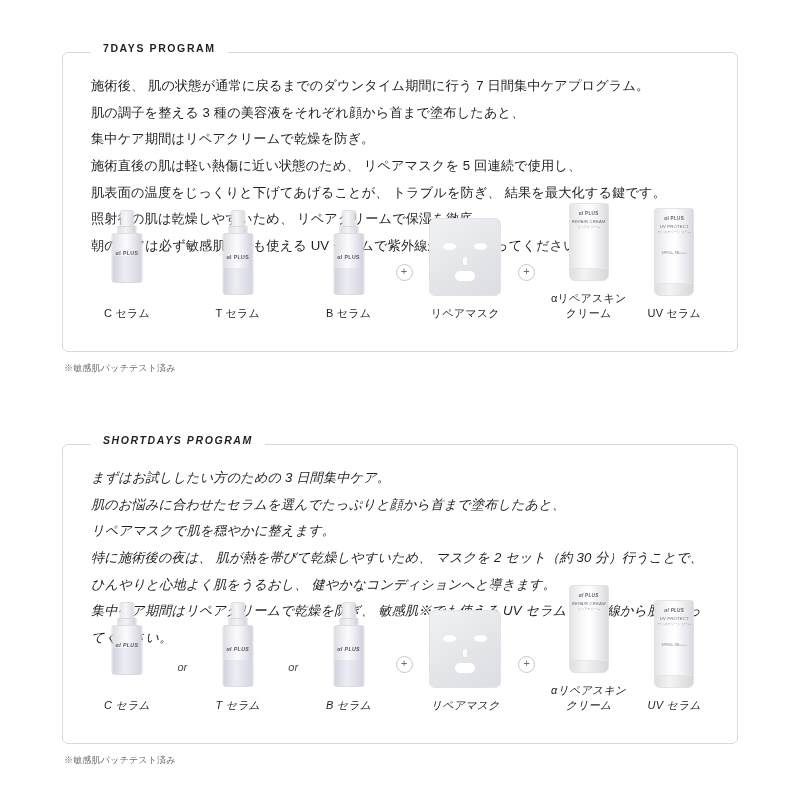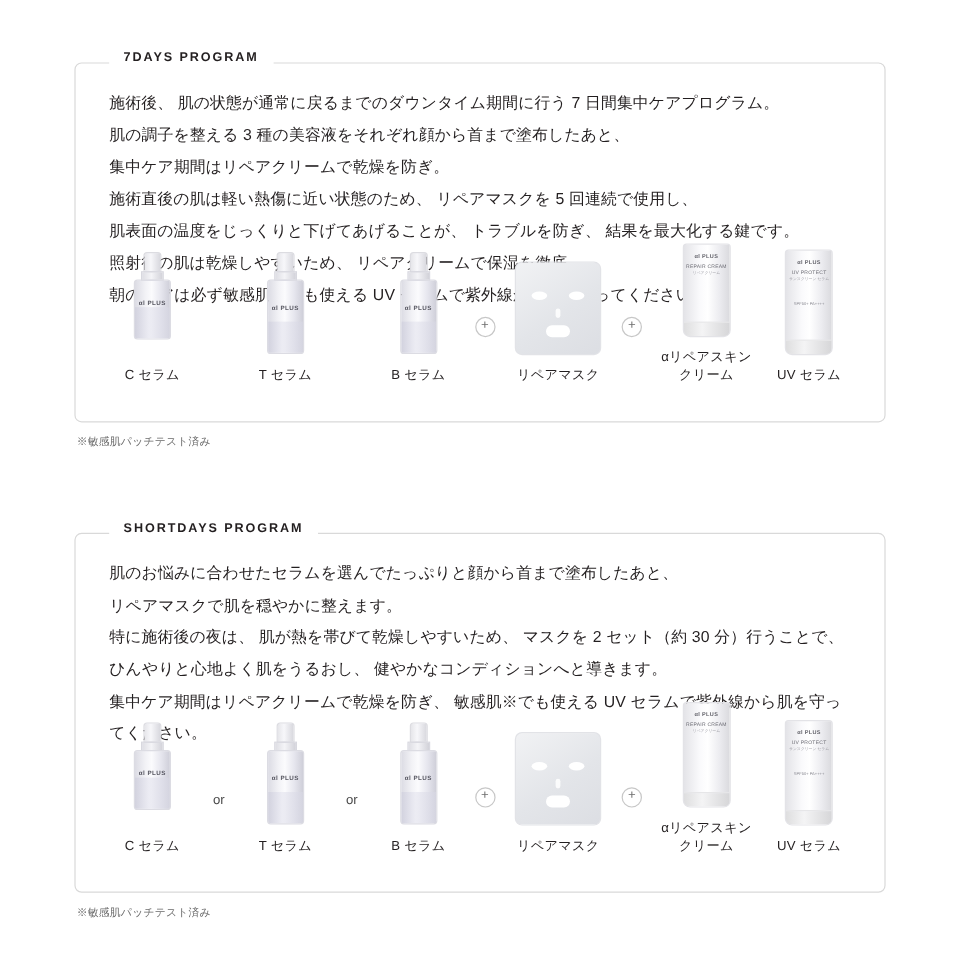--- a/index.html
+++ b/index.html
@@ -25,21 +25,21 @@
   .panel {
     position: absolute;
     left: 62px;
     width: 676px;
     border: 1px solid #d9d9d9;
     border-radius: 6px;
     box-sizing: border-box;
     background: #fff;
   }
   .panel.first { top: 52px; height: 300px; }
-  .panel.second { top: 444px; height: 300px; }
+  .panel.second { top: 444px; height: 300px; font-style: italic; }
 
   
   .panel-title {
     position: absolute;
     top: -11px;
     left: 28px;
     background: #fff;
     padding: 0 12px;
     font-size: 10.5px;
     font-weight: bold;
@@ -392,20 +392,21 @@
 
     </div>
   </div>
 
   <div class="footnote first">※敏感肌パッチテスト済み</div>
 
   <div class="panel second">
     <div class="panel-title">SHORTDAYS PROGRAM</div>
 
     <div class="body-copy">
+      <p>まずはお試ししたい方のための 3 日間集中ケア。</p>
       <p>肌のお悩みに合わせたセラムを選んでたっぷりと顔から首まで塗布したあと、</p>
       <p>リペアマスクで肌を穏やかに整えます。</p>
       <p>特に施術後の夜は、 肌が熱を帯びて乾燥しやすいため、 マスクを 2 セット（約 30 分）行うことで、</p>
       <p>ひんやりと心地よく肌をうるおし、 健やかなコンディションへと導きます。</p>
       <p>集中ケア期間はリペアクリームで乾燥を防ぎ、 敏感肌※でも使える UV セラムで紫外線から肌を守ってください。</p>
     </div>
 
     <div class="products">
 
       <div class="prod">

